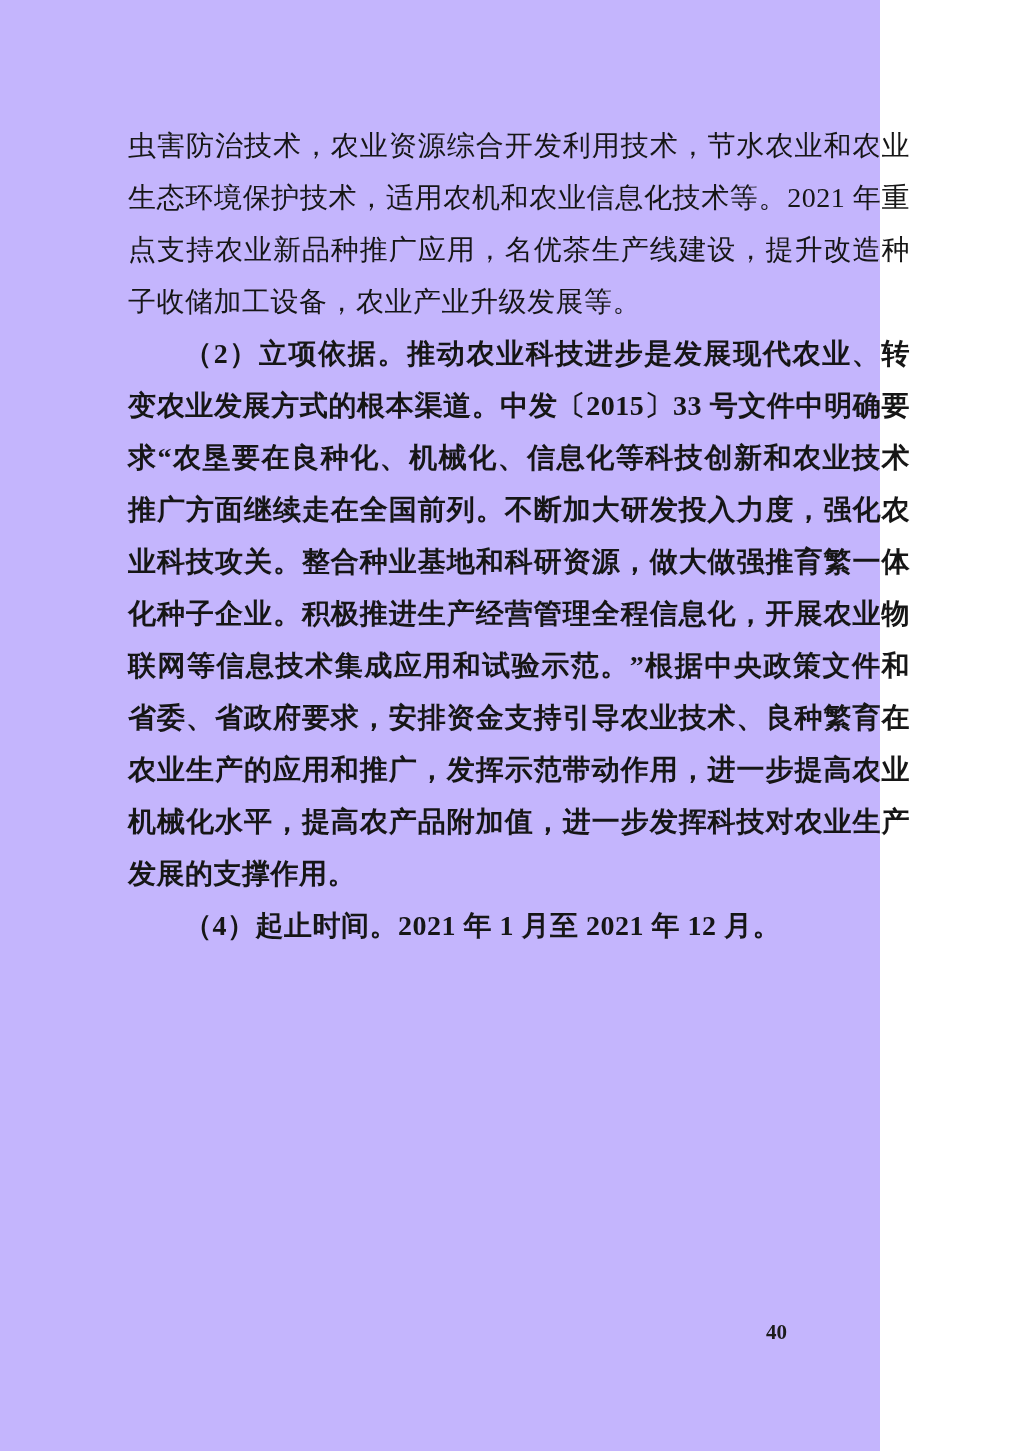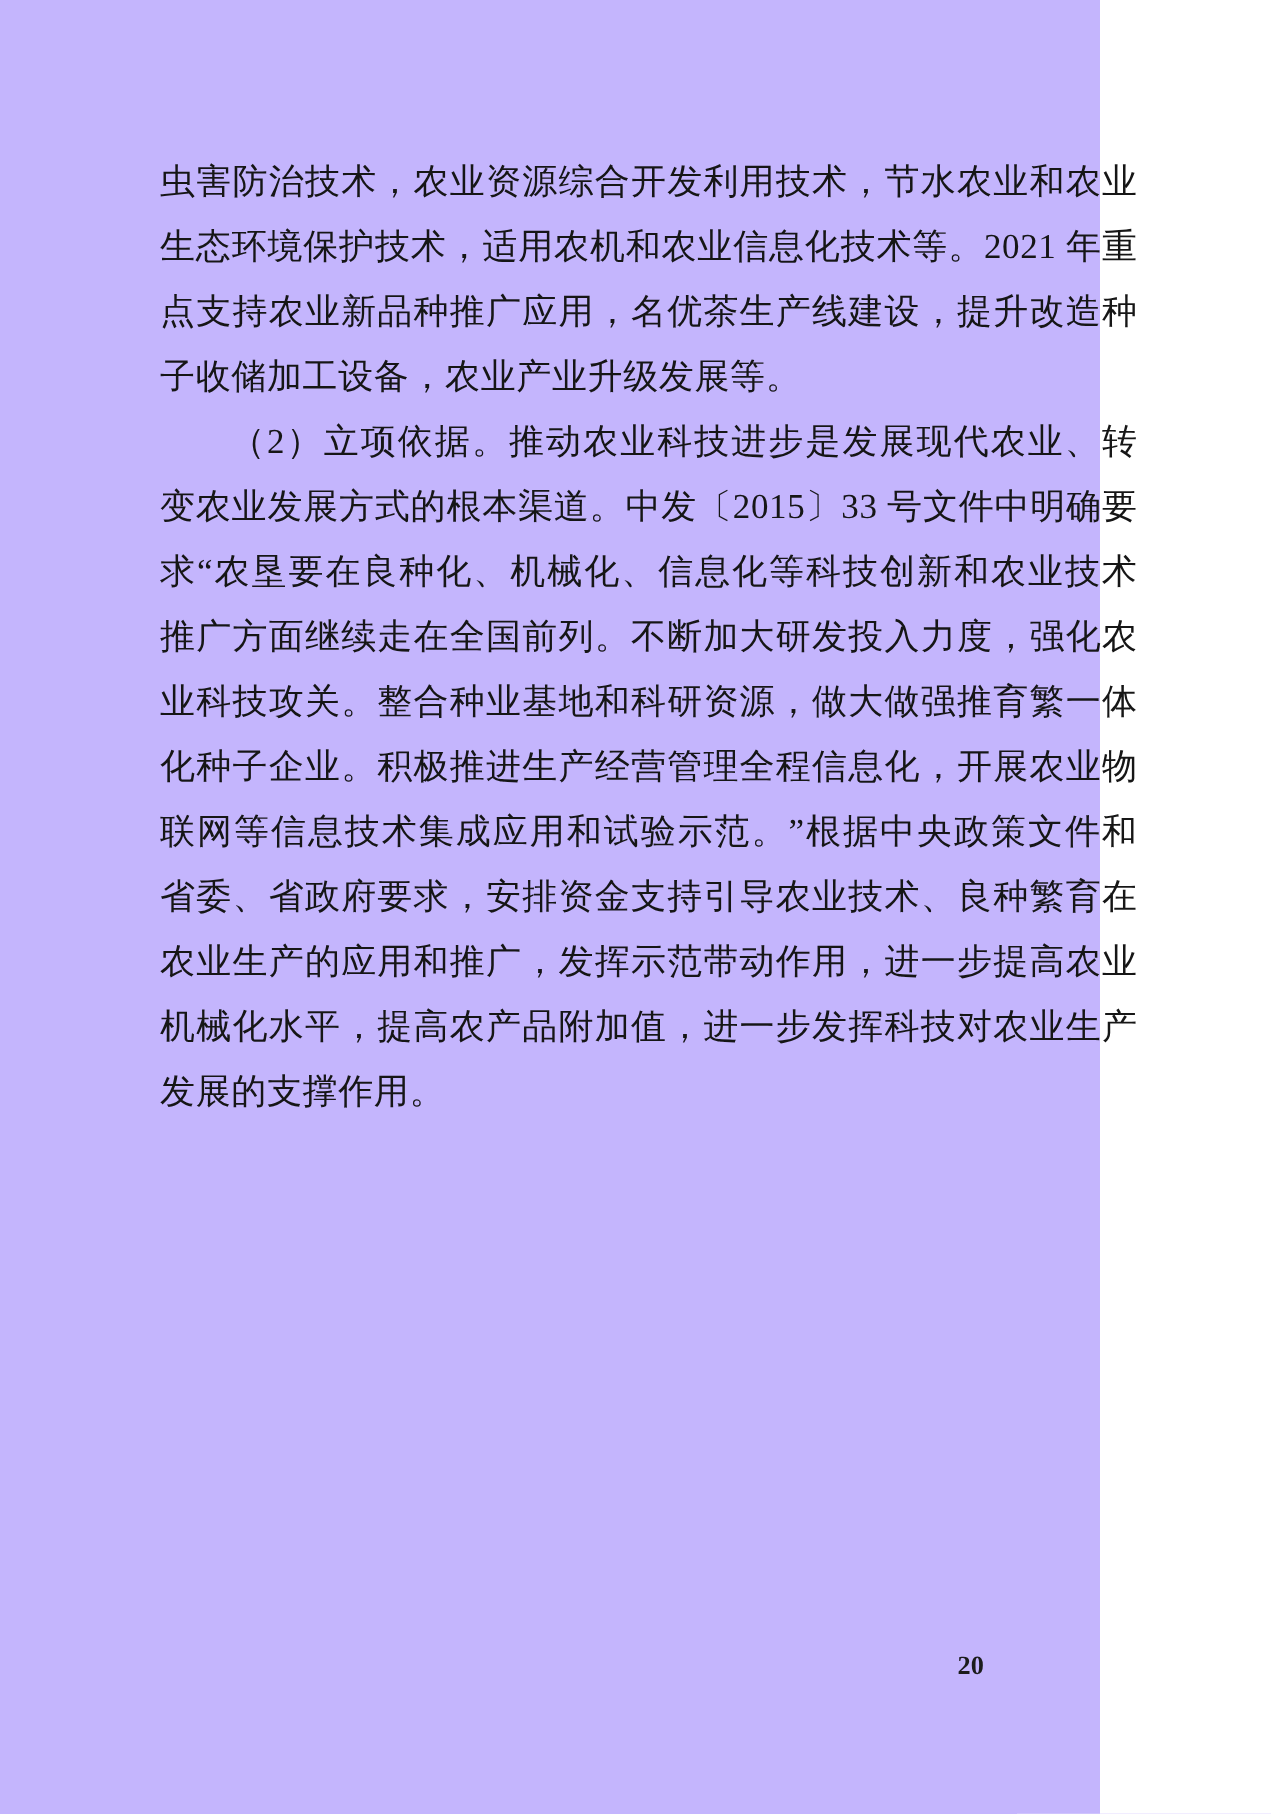--- a/index.html
+++ b/index.html
@@ -33,33 +33,35 @@
     text-align: justify;
     text-justify: inter-ideograph;
     letter-spacing: 0.5px;
   }
   .textblock p {
     margin: 0;
     padding: 0;
   }
   .textblock p.indent {
     text-indent: 2em;
+    font-weight: bold;
   }
   .pagenum {
     position: absolute;
     left: 766px;
     top: 1320px;
     font-size: 21px;
     font-weight: bold;
     color: #1c1c1c;
     font-family: "Liberation Serif", "DejaVu Serif", serif;
   }
 </style>
 </head>
 <body>
 
 <div class="page">
   <div class="textblock">
     <p>虫害防治技术，农业资源综合开发利用技术，节水农业和农业生态环境保护技术，适用农机和农业信息化技术等。2021 年重点支持农业新品种推广应用，名优茶生产线建设，提升改造种子收储加工设备，农业产业升级发展等。</p>
     <p class="indent">（2）立项依据。推动农业科技进步是发展现代农业、转变农业发展方式的根本渠道。中发〔2015〕33 号文件中明确要求“农垦要在良种化、机械化、信息化等科技创新和农业技术推广方面继续走在全国前列。不断加大研发投入力度，强化农业科技攻关。整合种业基地和科研资源，做大做强推育繁一体化种子企业。积极推进生产经营管理全程信息化，开展农业物联网等信息技术集成应用和试验示范。”根据中央政策文件和省委、省政府要求，安排资金支持引导农业技术、良种繁育在农业生产的应用和推广，发挥示范带动作用，进一步提高农业机械化水平，提高农产品附加值，进一步发挥科技对农业生产发展的支撑作用。</p>
+    <p class="indent">（4）起止时间。2021 年 1 月至 2021 年 12 月。</p>
   </div>
-  <div class="pagenum">20</div>
+  <div class="pagenum">40</div>
 </div>
 
 </body></html>

